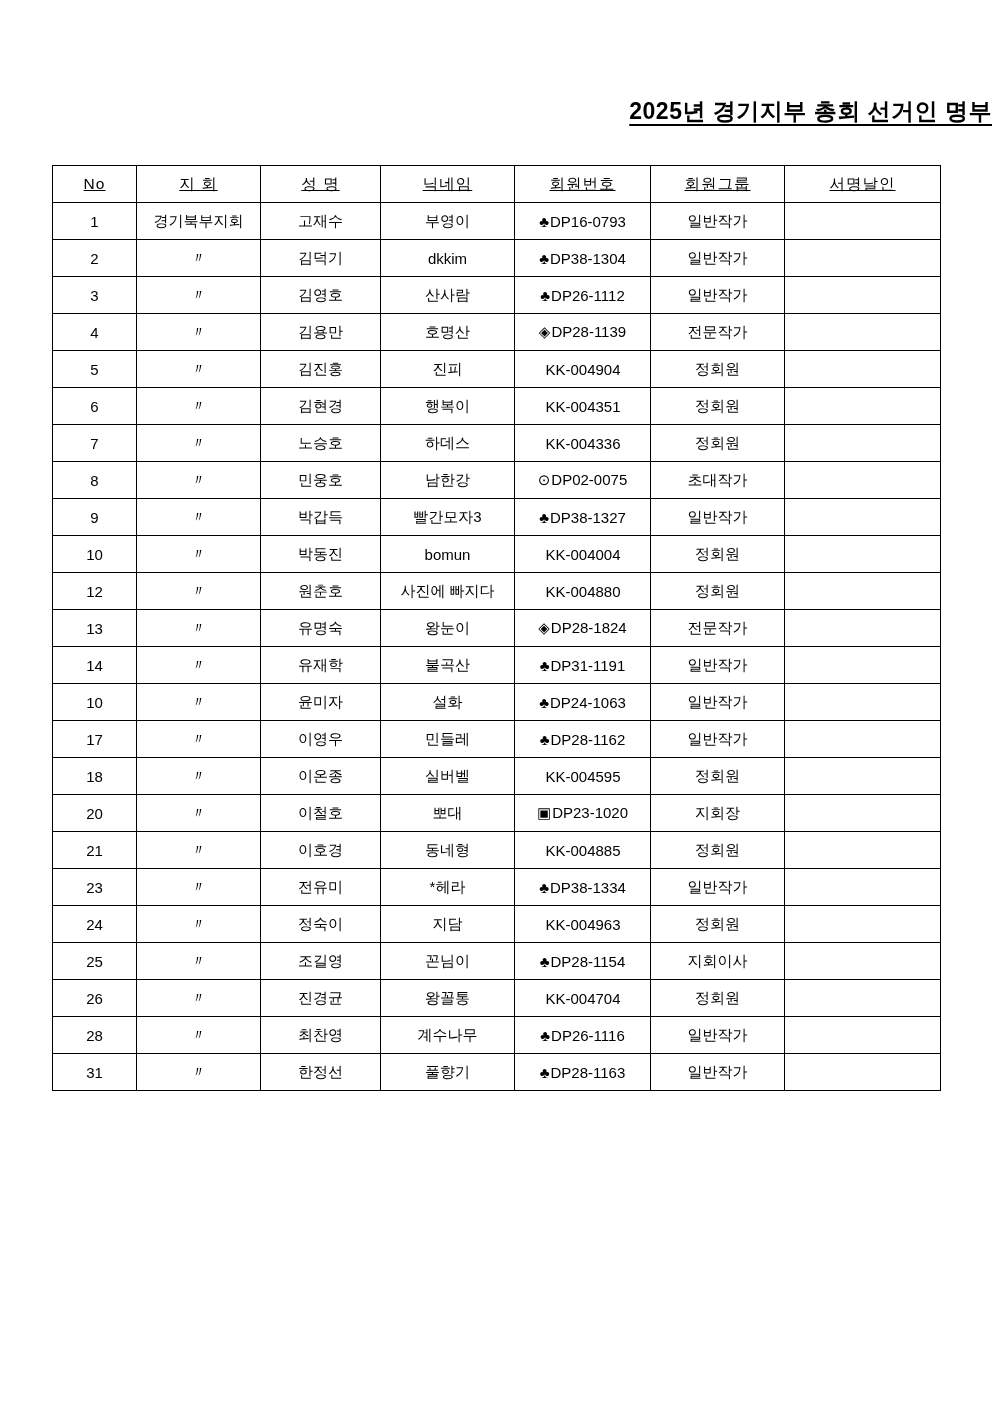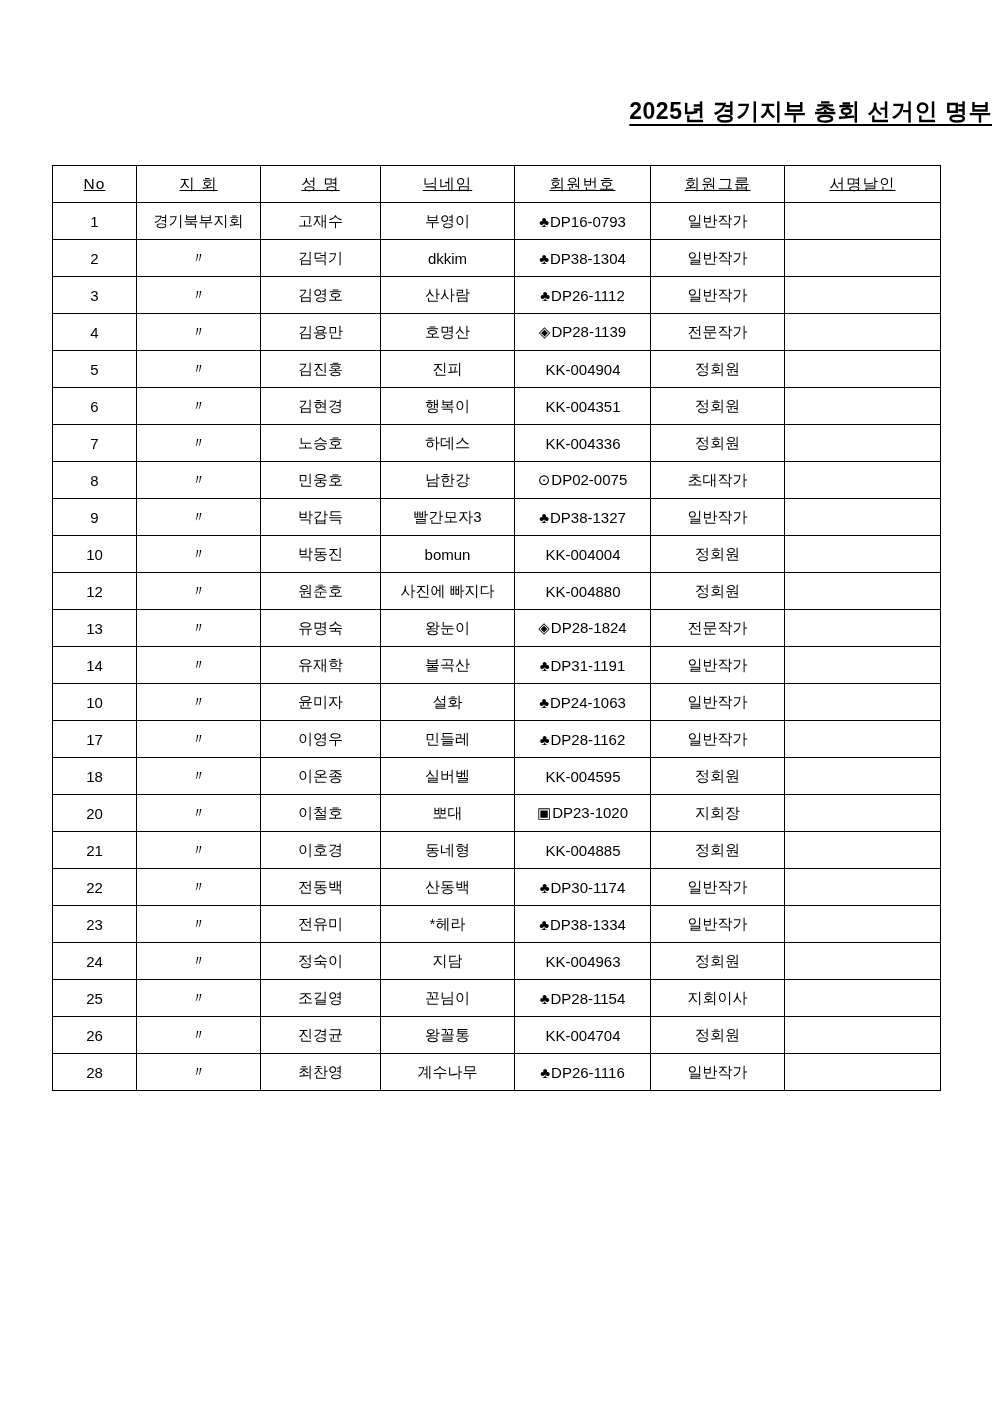--- a/index.html
+++ b/index.html
@@ -263,29 +263,20 @@
           <tr>
             <td>21</td>
             <td class="ditto">〃</td>
             <td>이호경</td>
             <td>동네형</td>
             <td class="memno"><span class="sym"></span><span>KK-004885</span></td>
             <td>정회원</td>
             <td></td>
           </tr>
           <tr>
-            <td>22</td>
-            <td class="ditto">〃</td>
-            <td>전동백</td>
-            <td>산동백</td>
-            <td class="memno"><span class="sym">♣</span><span>DP30-1174</span></td>
-            <td>일반작가</td>
-            <td></td>
-          </tr>
-          <tr>
             <td>23</td>
             <td class="ditto">〃</td>
             <td>전유미</td>
             <td>*헤라</td>
             <td class="memno"><span class="sym">♣</span><span>DP38-1334</span></td>
             <td>일반작가</td>
             <td></td>
           </tr>
           <tr>
             <td>24</td>
@@ -316,17 +307,26 @@
           </tr>
           <tr>
             <td>28</td>
             <td class="ditto">〃</td>
             <td>최찬영</td>
             <td>계수나무</td>
             <td class="memno"><span class="sym">♣</span><span>DP26-1116</span></td>
             <td>일반작가</td>
             <td></td>
           </tr>
+          <tr>
+            <td>31</td>
+            <td class="ditto">〃</td>
+            <td>한정선</td>
+            <td>풀향기</td>
+            <td class="memno"><span class="sym">♣</span><span>DP28-1163</span></td>
+            <td>일반작가</td>
+            <td></td>
+          </tr>
         </tbody>
     </table>
   </div>
 
 </div>
 
 </body></html>

